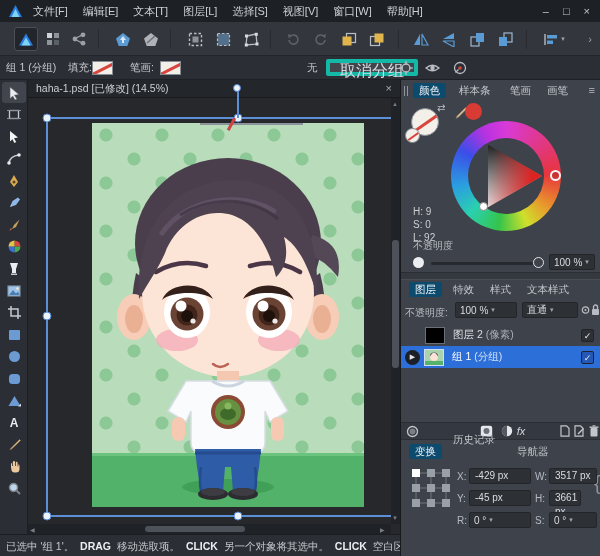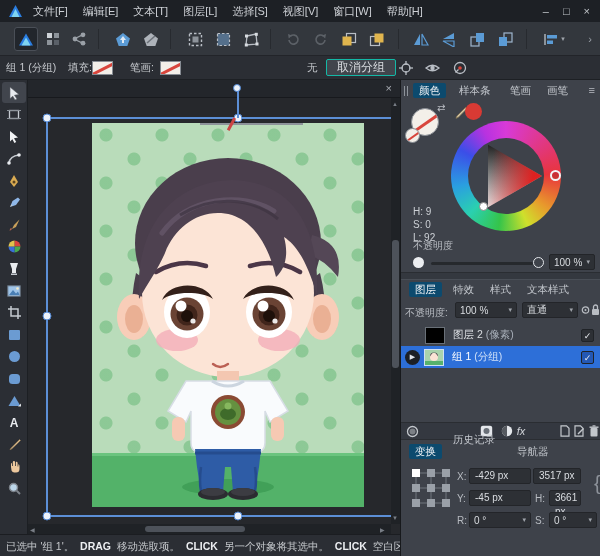--- a/index.html
+++ b/index.html
@@ -17,21 +17,21 @@
   .tbtn{position:absolute;top:5px;width:24px;height:24px;border-radius:3px;display:flex;align-items:center;justify-content:center}
   .tbtn.sel{background:#22262c;border:1px solid #4a4f57}
   .tsep{position:absolute;top:7px;width:1px;height:20px;background:#272a2f}
   
   #contextbar{left:0;top:56px;width:600px;height:24px;background:#2b2e34;border-bottom:1px solid #1d2024;z-index:5}
   .ctx-lbl{position:absolute;top:5px;font-size:10.5px;color:#c6c9ce}
   .none-sw{position:absolute;top:5px;width:21px;height:14px;background:#f3efe9;border:1px solid #878c93;overflow:hidden}
   .none-sw i{position:absolute;left:-4px;top:5px;width:30px;height:2.5px;background:#d8453c;transform:rotate(-27deg)}
   #stroke-slider{position:absolute;left:200px;top:67px;width:103px;height:2px;background:#8d939a}
   #stroke-slider i{position:absolute;left:30px;top:-6px;width:2.5px;height:14px;background:#c44;transform:rotate(28deg)}
-  #ungroup-btn{position:absolute;left:326px;top:3px;height:17px;padding:0 10px;background:#41454c;border:1px solid #14b8a6;border-radius:2px;color:#d8dbdf;font-size:12px;line-height:15px}
+  #ungroup-btn{position:absolute;left:326px;top:3px;height:17px;padding:0 10px;background:#41454c;border:4px solid #14b8a6;border-radius:2px;color:#d8dbdf;font-size:16px;line-height:15px}
   .ctx-ico{position:absolute;top:4px;width:16px;height:16px;display:flex;align-items:center;justify-content:center}
   
   #tabbar{left:28px;top:80px;width:372px;height:18px;background:#23262b;border-bottom:1px solid #17191d;z-index:1}
   #doc-tab{position:absolute;left:8px;top:2px;font-size:10.5px;color:#ccd0d5}
   #doc-close{position:absolute;right:8px;top:2px;color:#a9adb4;font-size:11px}
   
   #tools{left:0;top:80px;width:28px;height:454px;background:#2b2e34;border-right:1px solid #1c1f23;z-index:2}
   .tool{position:absolute;left:2px;width:24px;height:21px;display:flex;align-items:center;justify-content:center;border-radius:3px}
   .tool.sel{background:#41454d}
   
@@ -48,21 +48,21 @@
   .sarrow{position:absolute;font-size:6px;color:#787d85;line-height:8px}
   #rot-line{left:237px;top:90px;width:1.5px;height:28px;background:#5c8fd6;z-index:4}
   #rot-knob{left:237px;top:88px;width:8px;height:8px;border-radius:50%;background:#edf3fb;border:1.5px solid #4e84d0;transform:translate(-50%,-50%);z-index:4}
   
   #rpanel{left:400px;top:80px;width:200px;height:476px;background:#3e424a;border-left:1px solid #17191c;z-index:3}
   .ptab{position:absolute;height:15px;line-height:15px;padding:0 6px;font-size:10.5px;color:#c2c6cc}
   .ptab.sel{background:#0c4a6e;border-radius:2px;color:#eef1f4}
   .pmenu{position:absolute;right:5px;color:#b9bdc3;font-size:11px}
   .flbl{position:absolute;font-size:10px;color:#b7bbc1}
   .field{position:absolute;height:16px;line-height:14px;background:#2d3035;border:1px solid #232529;border-radius:2px;padding:0 5px;font-size:10px;color:#d9dce0}
-  .combo{position:absolute;height:16px;background:#2d3035;border:1px solid #232529;border-radius:2px;display:flex;align-items:center;justify-content:space-between;padding:0 4px;font-size:10px;color:#d9dce0}
+  .combo{position:absolute;height:16px;background:#2d3035;border:1px solid #232529;border-radius:2px;display:flex;align-items:center;padding:0 4px;font-size:10px;color:#d9dce0}
   .caret{font-size:7px;color:#9fa4ab;margin-left:3px}
   #wheel-ring{position:absolute;left:50px;top:41px;width:110px;height:110px;border-radius:50%;
     background:conic-gradient(from 0deg,#d83ad8,#e8353c 88deg,#e89a2c 128deg,#cfe02c 156deg,#35c44a 188deg,#2ad0b0 224deg,#2a9fe0 258deg,#3b4ee8 300deg,#b832e0 334deg,#d83ad8)}
   #wheel-hole{position:absolute;left:67px;top:58px;width:76px;height:76px;border-radius:50%;background:#3e424a}
   #wheel-tri{position:absolute;left:69px;top:60px;width:72px;height:72px;
     clip-path:polygon(100% 50%,25% 6.5%,25% 93.5%);
     background-image:linear-gradient(100deg,rgba(225,30,30,0) 30%,rgba(225,30,30,.97) 82%),linear-gradient(to bottom,#131313,#fbfbfb)}
   #ring-sel{position:absolute;left:149px;top:90px;width:11px;height:11px;border-radius:50%;border:2px solid #f2f4f6;background:rgba(0,0,0,.12)}
   #tri-sel{position:absolute;left:78px;top:122px;width:9px;height:9px;border-radius:50%;background:#fff;border:1px solid #888}
   .hsl{position:absolute;left:12px;font-size:10px;color:#ccd0d5}
@@ -258,20 +258,21 @@
   <span class="ctx-ico" style="left:452px">
     <svg width="14" height="14">
         <circle cx="7" cy="7" r="5.5" fill="none" stroke="#b9bec5" stroke-width="1.3"></circle>
         <circle cx="7" cy="7" r="1.8" fill="#d8453c"></circle>
         <line x1="2.5" y1="11.5" x2="5.5" y2="8.5" stroke="#b9bec5" stroke-width="1.2"></line>
       </svg>
   </span>
 </div>
 
 <div id="tabbar" class="abs">
+  <span id="doc-tab">haha-1.psd [已修改] (14.5%)</span>
   <span id="doc-close">×</span>
 </div>
 
 <div id="tools" class="abs">
   <span class="tool sel" style="top:2px">
       <svg width="13" height="14">
         <polygon points="2,1 11,8.5 6.5,9.2 9,13 7,14 4.8,10.2 2,12.6" fill="#e8ebef" stroke="#55595f" stroke-width="0.6"></polygon>
       </svg>
     </span>
   <span class="tool" style="top:24px">
@@ -614,21 +615,21 @@
       <rect x="1" y="31" width="8" height="8" fill="#9aa0a8"></rect>
         <rect x="16" y="31" width="8" height="8" fill="#9aa0a8"></rect>
         <rect x="31" y="31" width="8" height="8" fill="#9aa0a8"></rect>
     </svg>
   </span>
   <span id="bracket">{</span>
 
   <span class="flbl" style="left:56px;top:391px">X:</span>
   <span class="field" style="left:68px;top:388px;width:62px">-429 px</span>
   <span class="flbl" style="left:134px;top:391px">W:</span>
-  <span class="field" style="left:132px;top:388px;width:48px">3517 px</span>
+  <span class="field" style="left:148px;top:388px;width:48px">3517 px</span>
 
   <span class="flbl" style="left:56px;top:413px">Y:</span>
   <span class="field" style="left:68px;top:410px;width:62px">-45 px</span>
   <span class="flbl" style="left:134px;top:413px">H:</span>
   <span class="field" style="left:148px;top:410px;width:32px">3661 px</span>
 
   <span class="flbl" style="left:56px;top:435px">R:</span>
   <span class="combo" style="left:68px;top:432px;width:62px">
     <span>0 °</span>
       <span class="caret">▾</span>

